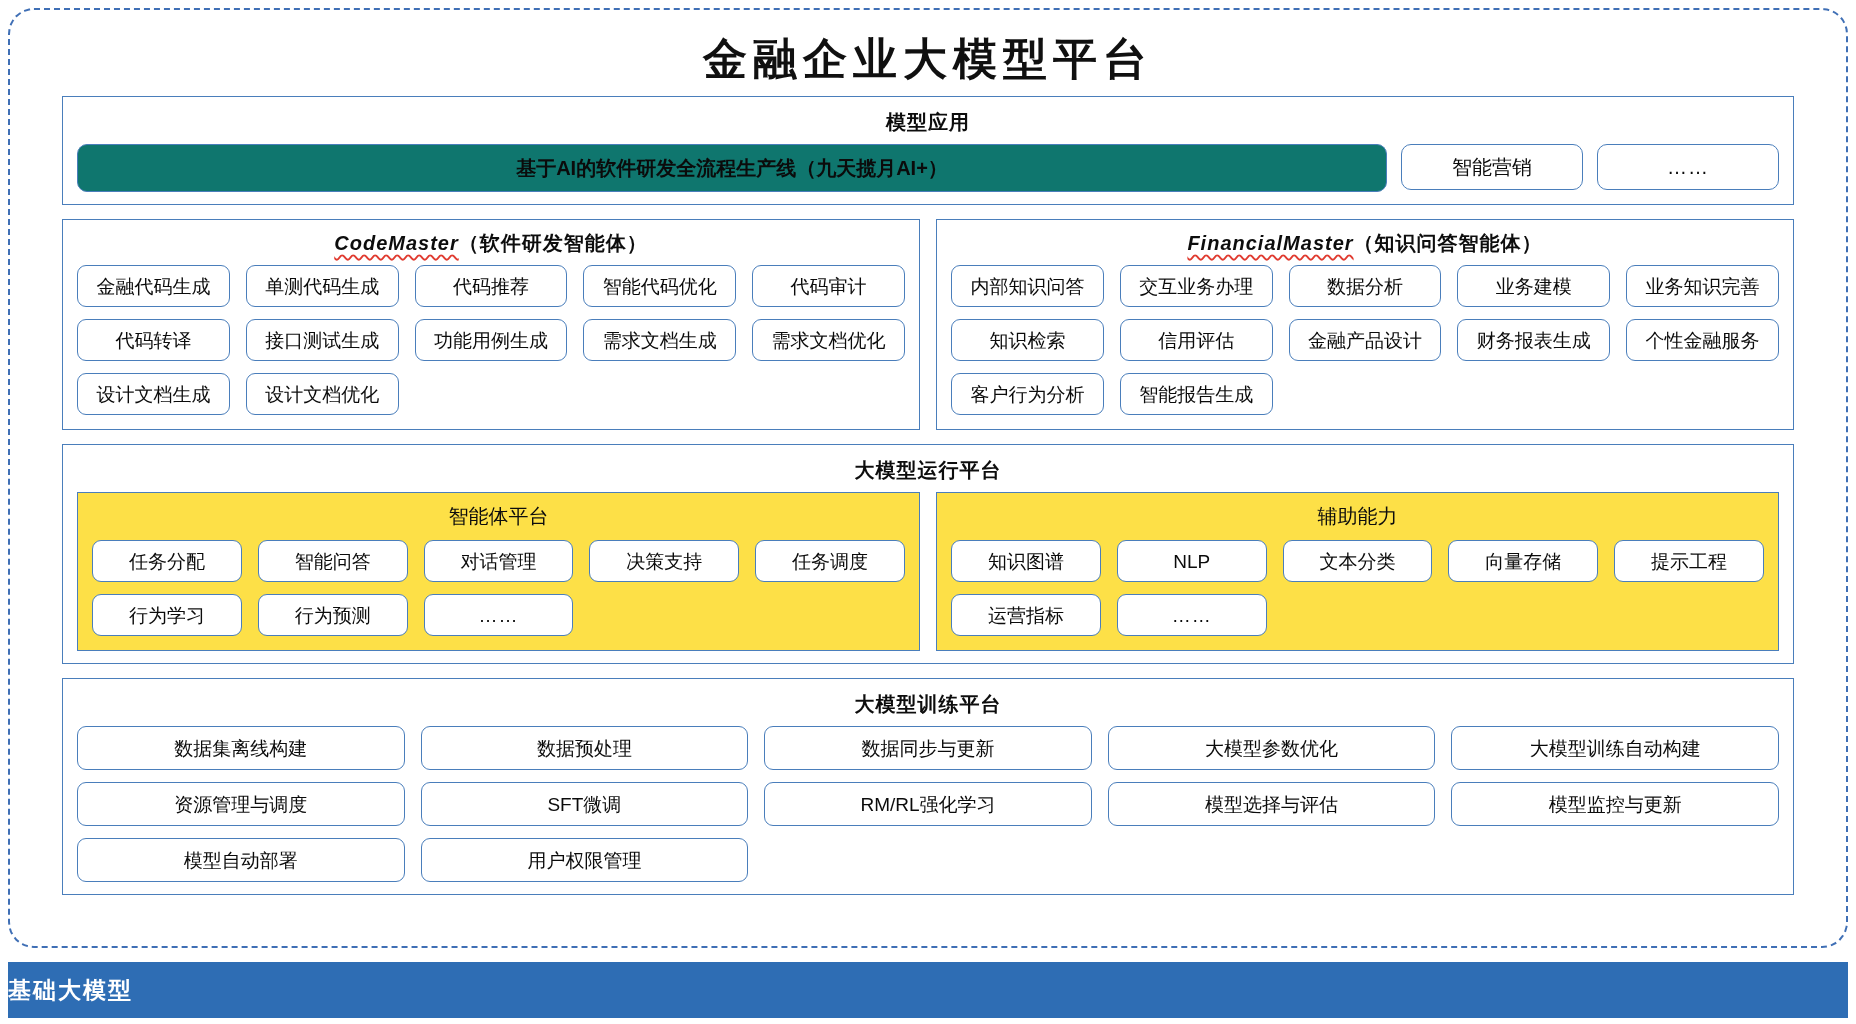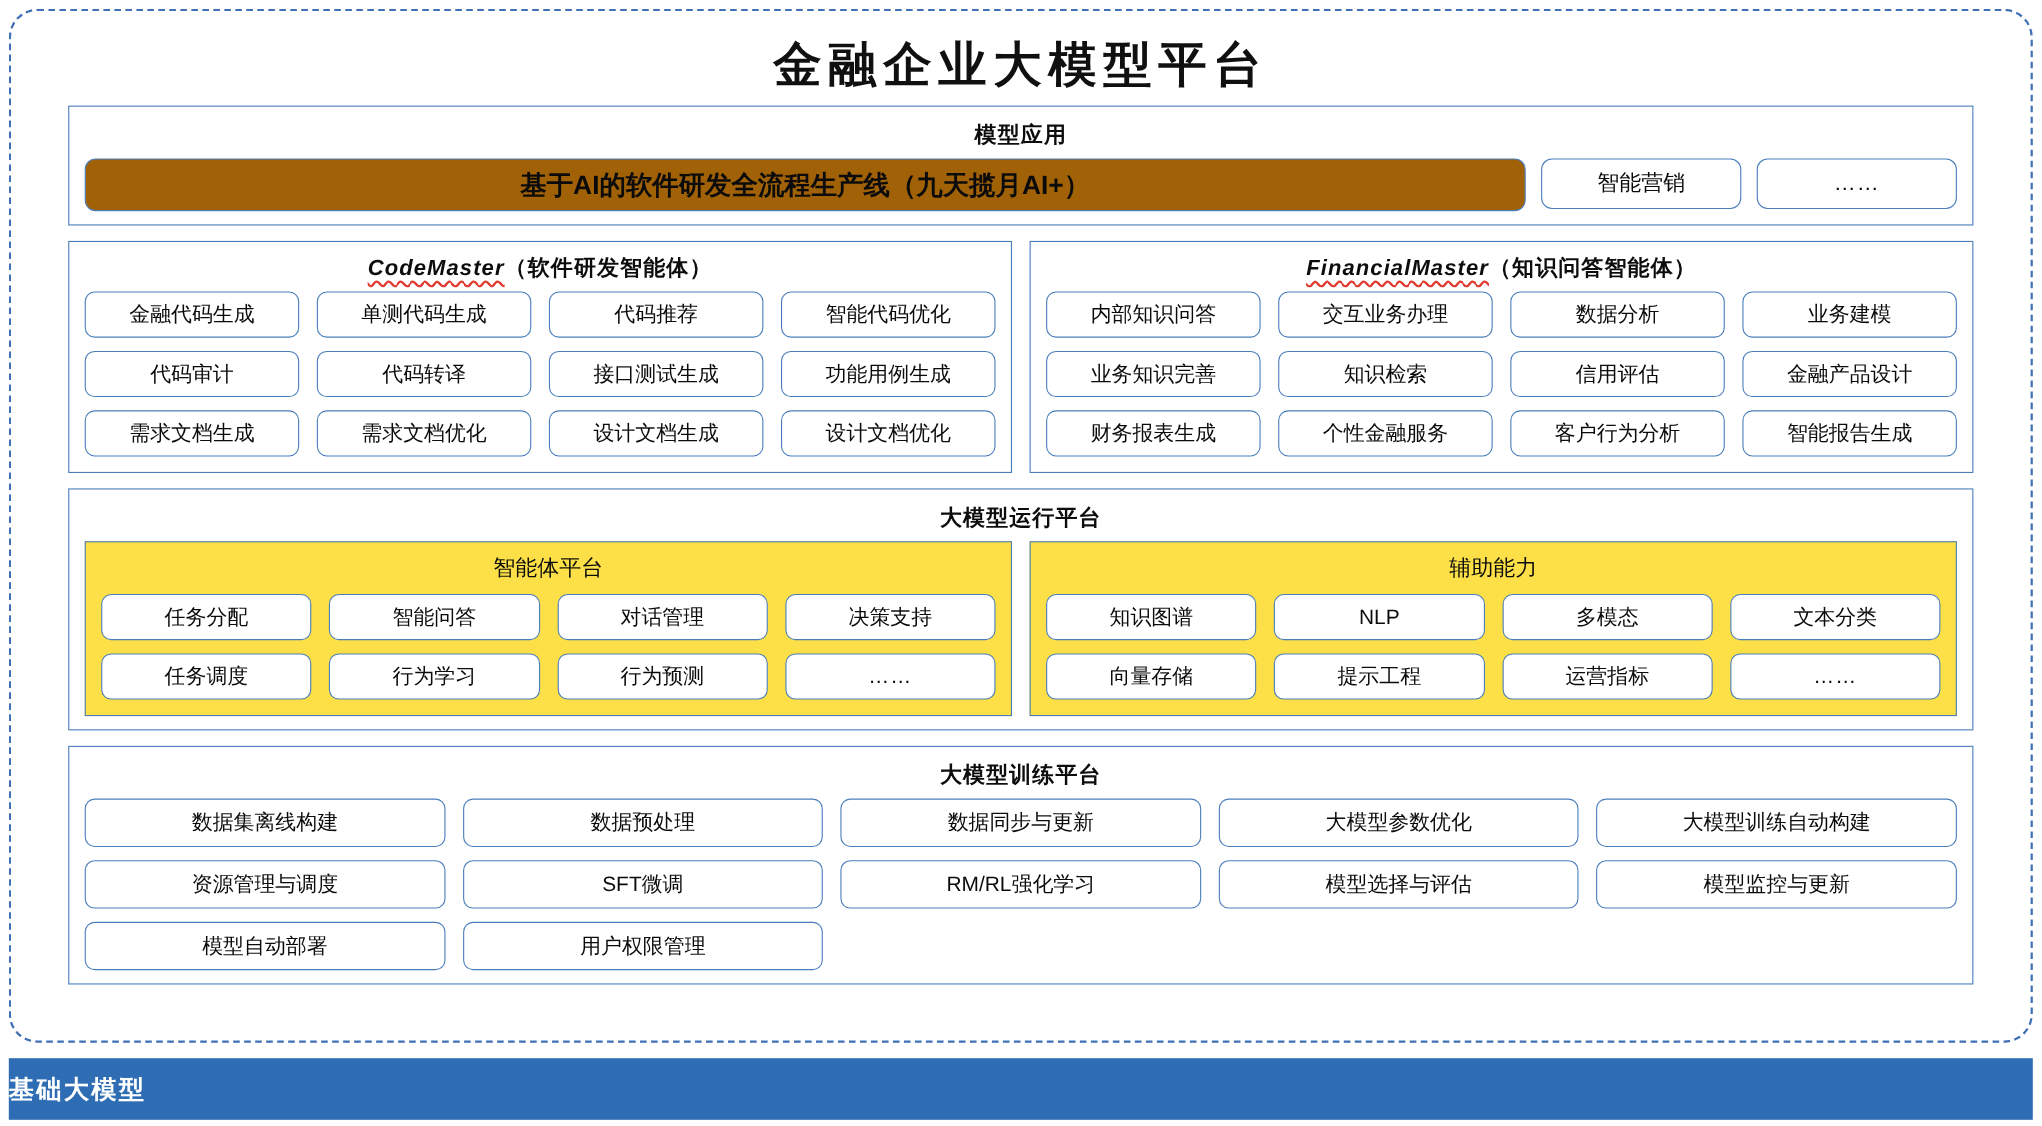--- a/index.html
+++ b/index.html
@@ -69,34 +69,34 @@
     box-sizing:border-box;
     padding:0 6px;
     white-space:nowrap;
   }
   .pill.dots{letter-spacing:1px;}
 
   
   .app-row{display:flex;gap:14px;align-items:stretch;}
   .app-wide{
     flex:1 1 auto;
-    border:1.4px solid #4A7EBB;border-radius:10px;background:#a16207;
+    border:1.4px solid #4A7EBB;border-radius:10px;background:#0f766e;
     height:46px;display:flex;align-items:center;justify-content:center;
-    font-weight:700;font-size:24px;color:#0b0b0b;
+    font-weight:700;font-size:20px;color:#0b0b0b;
   }
   .app-small{width:182px;flex:0 0 182px;height:46px;border-radius:10px;font-size:20px;}
 
   
   .masters{display:flex;gap:16px;margin:0 52px 14px 52px;}
   .master{
     flex:1 1 0;
     border:1.5px solid #4A7EBB;background:#fff;box-sizing:border-box;
     padding:6px 14px 14px 14px;
   }
-  .grid4{display:grid;grid-template-columns:repeat(4,1fr);gap:12px 16px;}
+  .grid4{display:grid;grid-template-columns:repeat(5,1fr);gap:12px 16px;}
 
   
   .runtime-cols{display:flex;gap:16px;}
   .subpanel{
     flex:1 1 0;
     border:1.2px solid #4A7EBB;background:#fde047;box-sizing:border-box;
     padding:4px 14px 14px 14px;
   }
   .subpanel-title{
     text-align:center;font-size:20px;color:#0d0d0d;font-weight:400;
@@ -194,21 +194,20 @@
             <div class="pill">行为预测</div>
             <div class="pill dots">……</div>
           </div>
         </div>
 
         <div class="subpanel">
           <div class="subpanel-title">辅助能力</div>
           <div class="grid4">
             <div class="pill">知识图谱</div>
             <div class="pill">NLP</div>
-            <div class="pill">多模态</div>
             <div class="pill">文本分类</div>
             <div class="pill">向量存储</div>
             <div class="pill">提示工程</div>
             <div class="pill">运营指标</div>
             <div class="pill dots">……</div>
           </div>
         </div>
 
       </div>
     </div>

